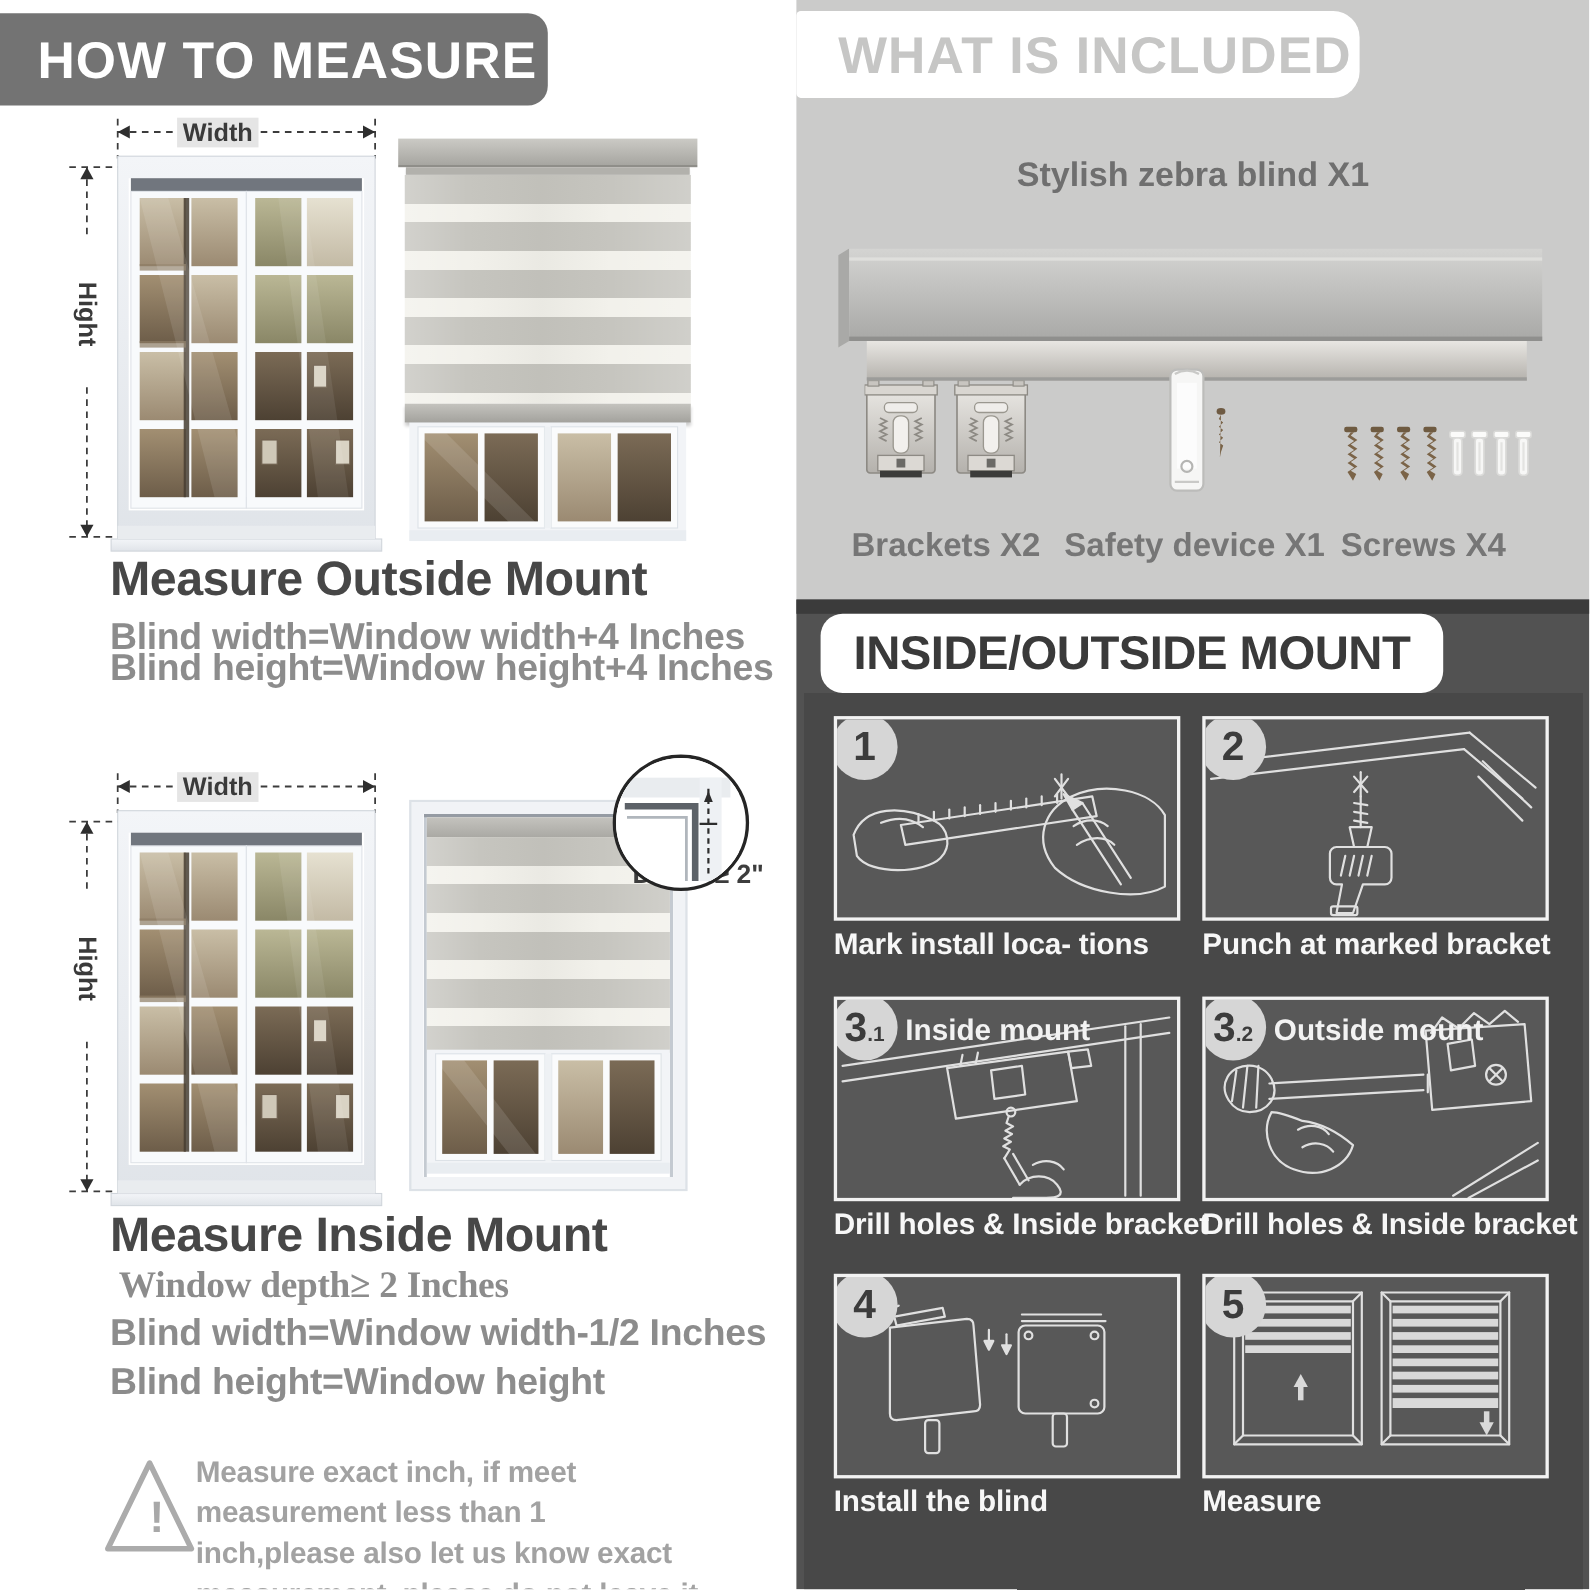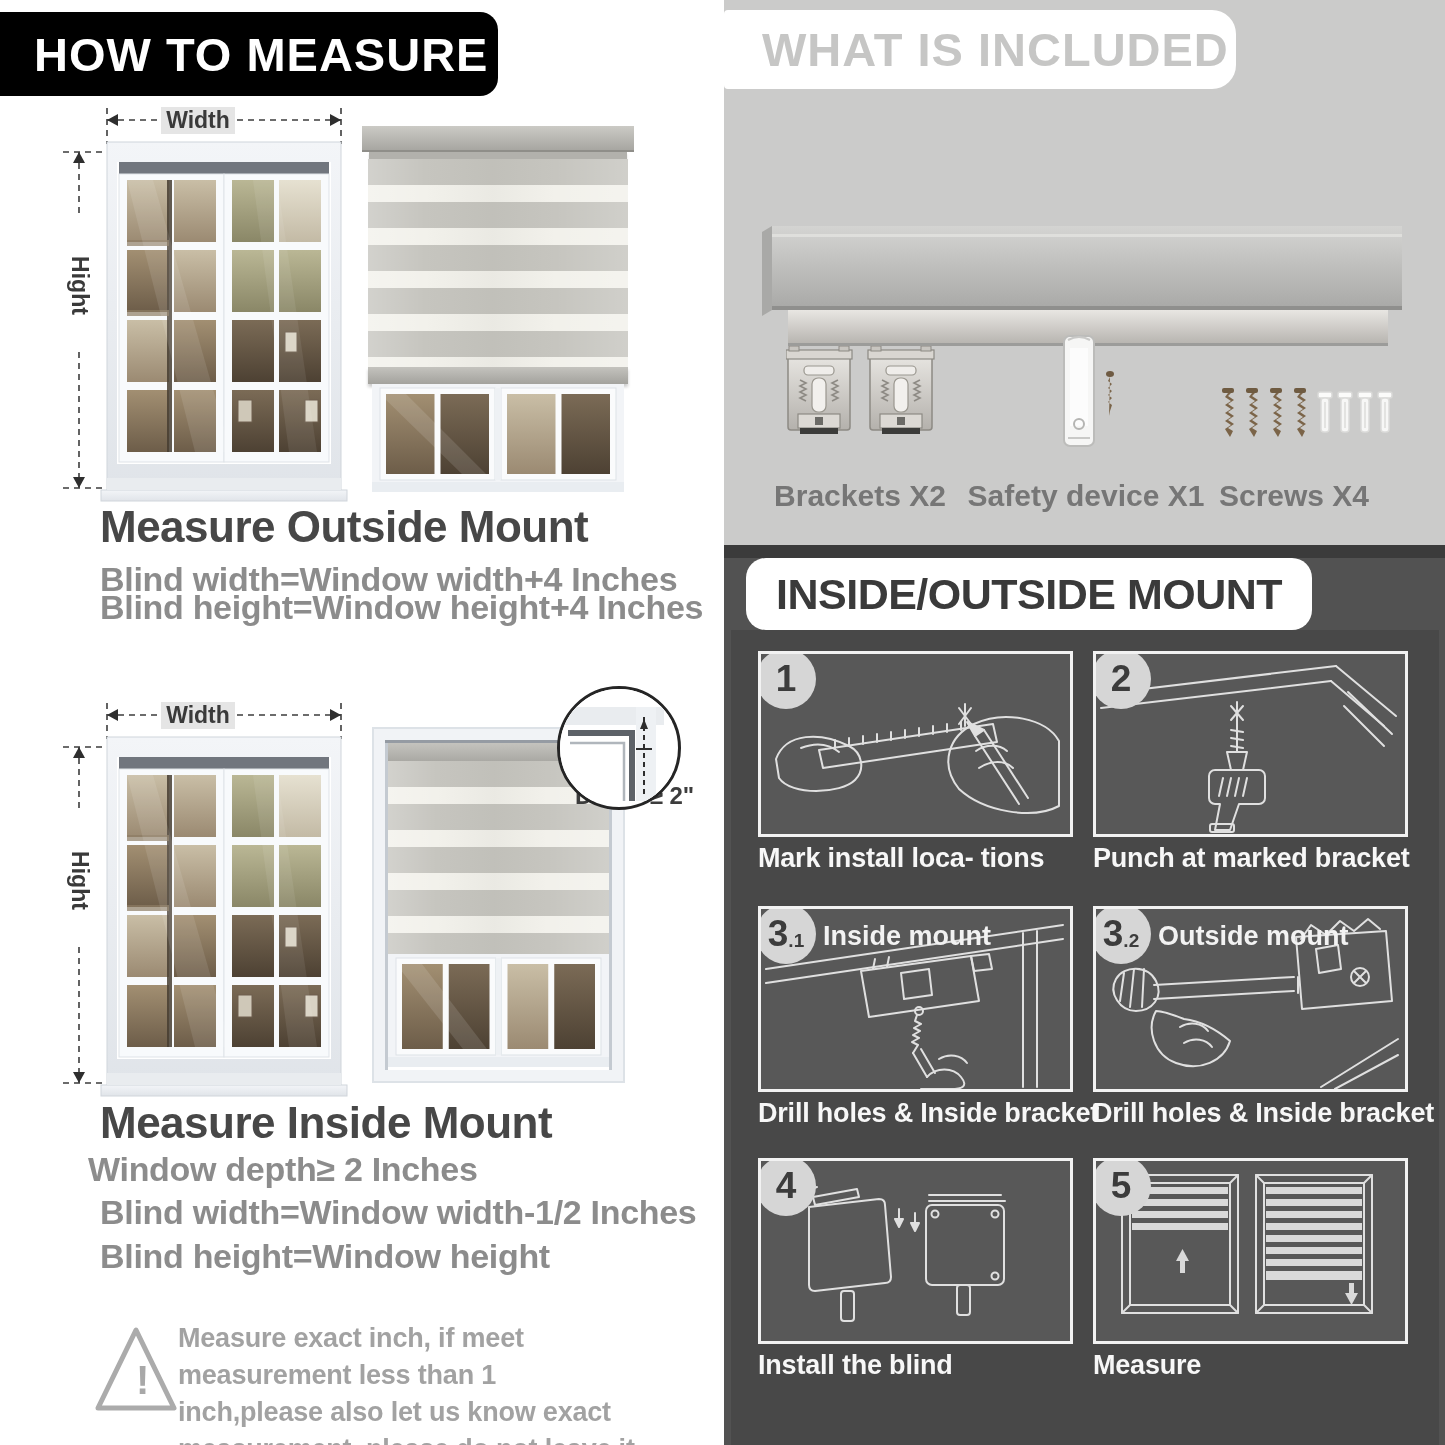--- a/index.html
+++ b/index.html
@@ -1,20 +1,20 @@
 <!DOCTYPE html>
 <html><head>
 <meta charset="utf-8">
 <style>
   html,body{margin:0;padding:0;background:#ffffff;}
   #page{position:relative;width:1445px;height:1445px;background:#ffffff;overflow:hidden;
         font-family:"Liberation Sans",sans-serif;}
   .abs{position:absolute;}
   
-  .banner-left{left:0;top:12px;width:498px;height:84px;background:#000000;
+  .banner-left{left:0;top:12px;width:498px;height:84px;background:#737373;
     border-radius:0 18px 18px 0;display:flex;align-items:center;}
   .banner-left span{color:#ffffff;font-size:47px;font-weight:bold;letter-spacing:1px;padding-left:34px;}
   .measure-heading{font-size:44px;font-weight:bold;color:#474747;letter-spacing:-0.5px;white-space:nowrap;}
   .measure-line{font-size:34px;font-weight:bold;color:#8c8c8c;letter-spacing:-0.3px;white-space:nowrap;}
   .dim-label{font-size:23px;font-weight:bold;color:#3a3a3a;text-align:center;background:#e5e5e5;}
   .dim-label-v{font-size:23px;font-weight:bold;color:#3a3a3a;text-align:center;transform:rotate(90deg);background:#ffffff;}
   .depth-label{font-size:24px;font-weight:bold;color:#3d3d3d;white-space:nowrap;}
   .warn-text{width:468px;font-size:27px;font-weight:bold;color:#a2a2a2;line-height:37px;letter-spacing:-0.2px;}
   .warn-bang{font-size:40px;font-weight:bold;color:#a8a8a8;}
   
@@ -258,34 +258,35 @@
       <polyline points="8,44 72,44 72,112" fill="none" stroke="#5d6268" stroke-width="6"></polyline>
       <polyline points="10,54 64,54 64,112" fill="none" stroke="#b0b6bc" stroke-width="2.5"></polyline>
       <line x1="84" y1="28" x2="84" y2="108" stroke="#2d2d2d" stroke-width="2" stroke-dasharray="5 4"></line>
       <polygon points="84,30 80,40 88,40" fill="#2d2d2d"></polygon>
       <line x1="92" y1="60" x2="76" y2="60" stroke="#2d2d2d" stroke-width="2"></line>
     </svg>
   </div>
   <div class="abs depth-label" style="left:575px;top:782px;">Depth ≥ 2"</div>
 
   <div class="abs measure-heading" style="left:100px;top:1098px;">Measure Inside Mount</div>
-  <div class="abs measure-line" style="left:88px;top:1150px;">Window depth≥ 2 Inches</div>
+  <div class="abs measure-line" style="left:108px;top:1150px;font-family:Liberation Serif, serif;">Window depth≥ 2 Inches</div>
   <div class="abs measure-line" style="left:100px;top:1193px;">Blind width=Window width-1/2 Inches</div>
   <div class="abs measure-line" style="left:100px;top:1237px;">Blind height=Window height</div>
 
   <svg class="abs" style="left:92px;top:1322px;" width="88" height="94" viewBox="0 0 88 94">
     <polygon points="44,8 82,86 6,86" fill="none" stroke="#ababab" stroke-width="5" stroke-linejoin="round"></polygon>
   </svg>
   <div class="abs warn-bang" style="left:136px;top:1358px;">!</div>
   <div class="abs warn-text" style="left:178px;top:1320px;">Measure exact inch, if meet measurement less than 1 inch,please also let us know exact measurement, please do not leave it</div>
 
   <div class="abs panel-light"></div>
   <div class="abs banner-included">
     <span>WHAT IS INCLUDED</span>
   </div>
+  <div class="abs product-label">Stylish zebra blind X1</div>
 
   <svg class="abs" style="left:762px;top:226px;" width="648" height="126" viewBox="0 0 648 126">
     <polygon points="0,6 10,0 10,84 0,90" fill="#a9a9a7"></polygon>
     <rect x="10" y="0" width="630" height="84" fill="url(#gRail)"></rect>
     <rect x="10" y="80" width="630" height="4" fill="#8f8f8d"></rect>
     <rect x="26" y="84" width="600" height="36" fill="url(#gMetal)"></rect>
     <rect x="26" y="117" width="600" height="3" fill="#9c9c9a"></rect>
     <rect x="10" y="8" width="630" height="3" fill="#e2e2e0" opacity="0.8"></rect>
   </svg>
 

